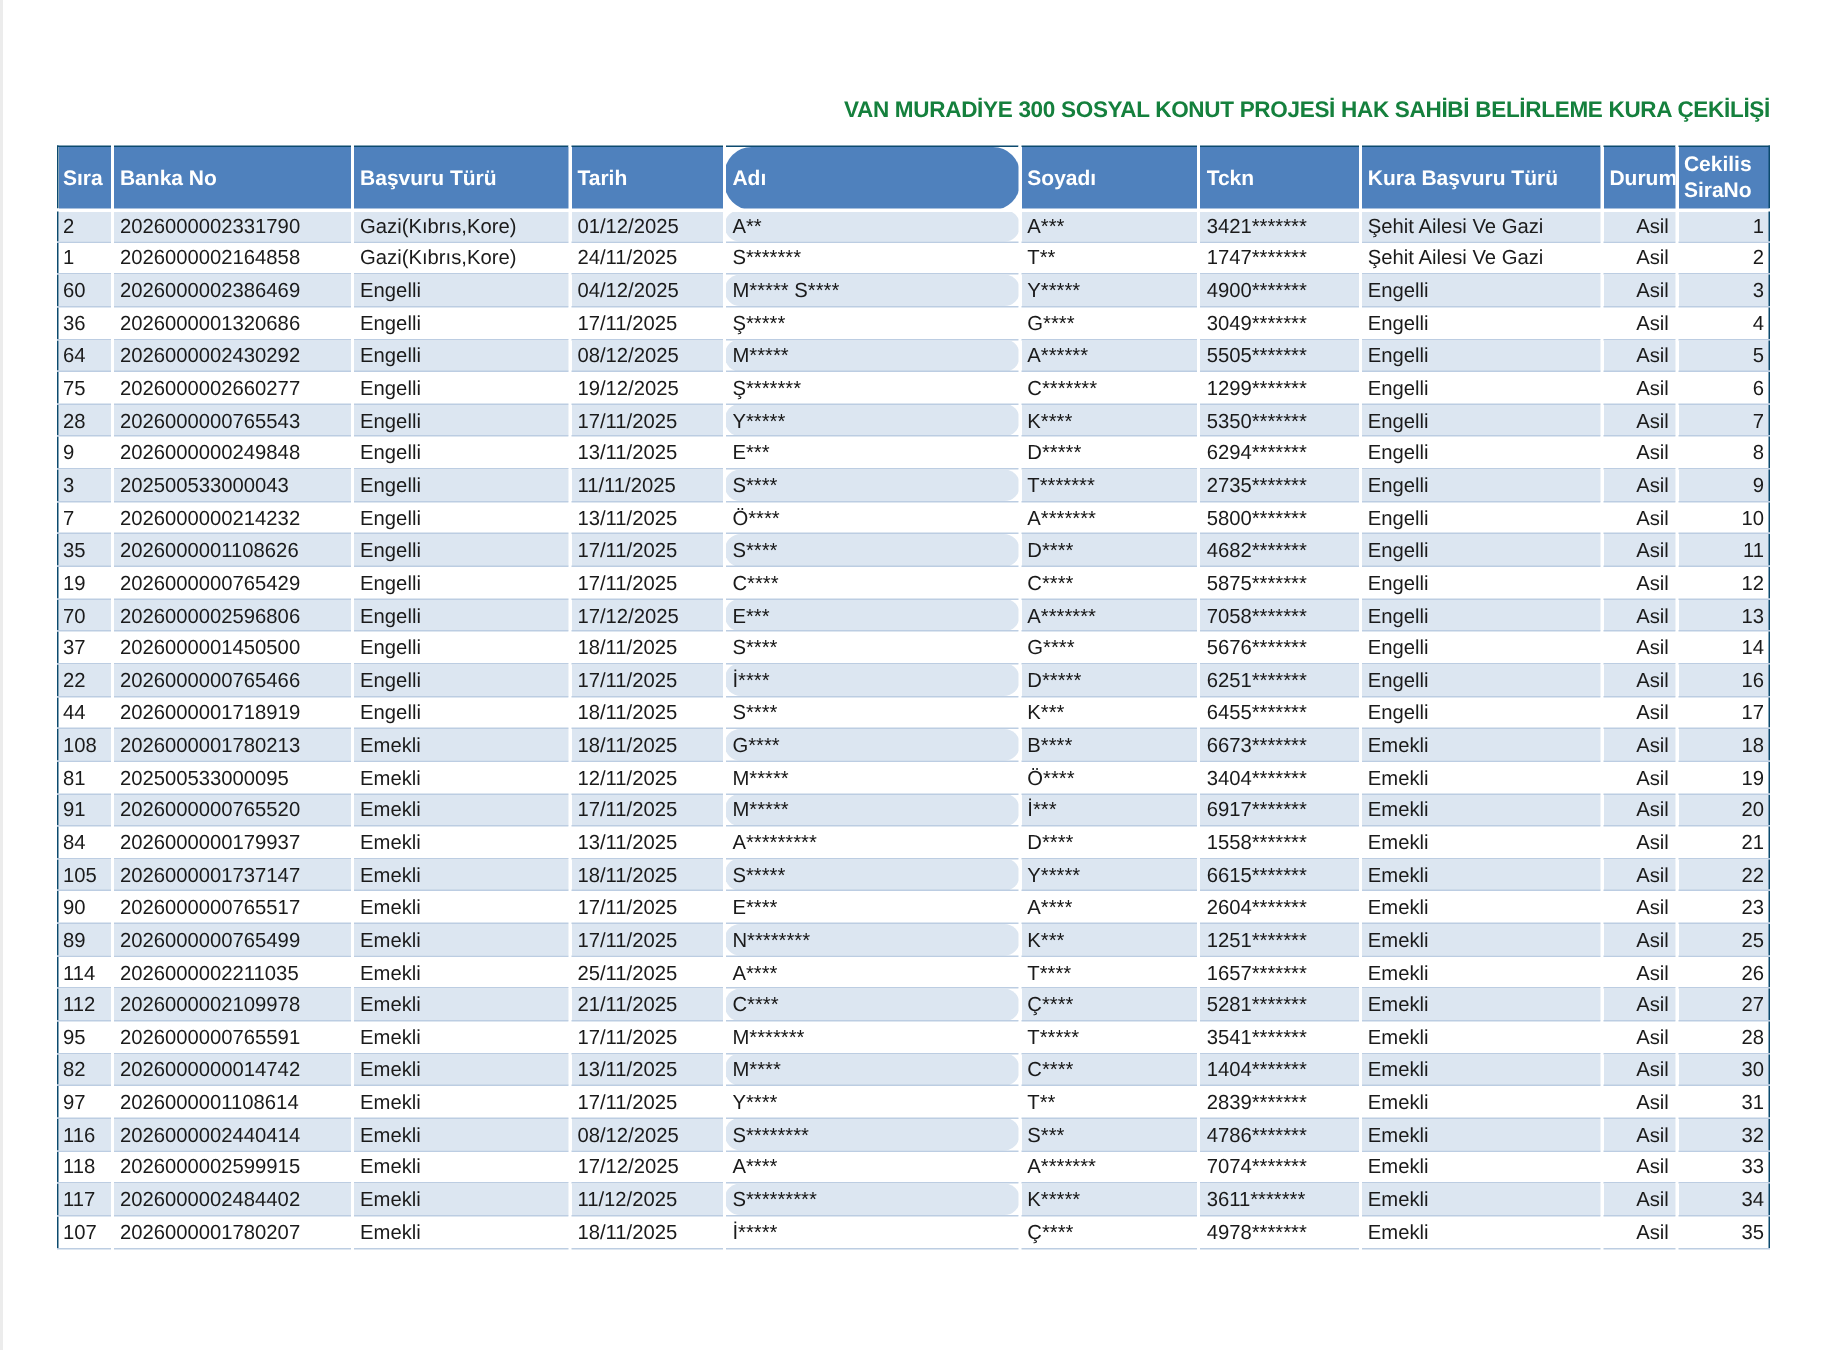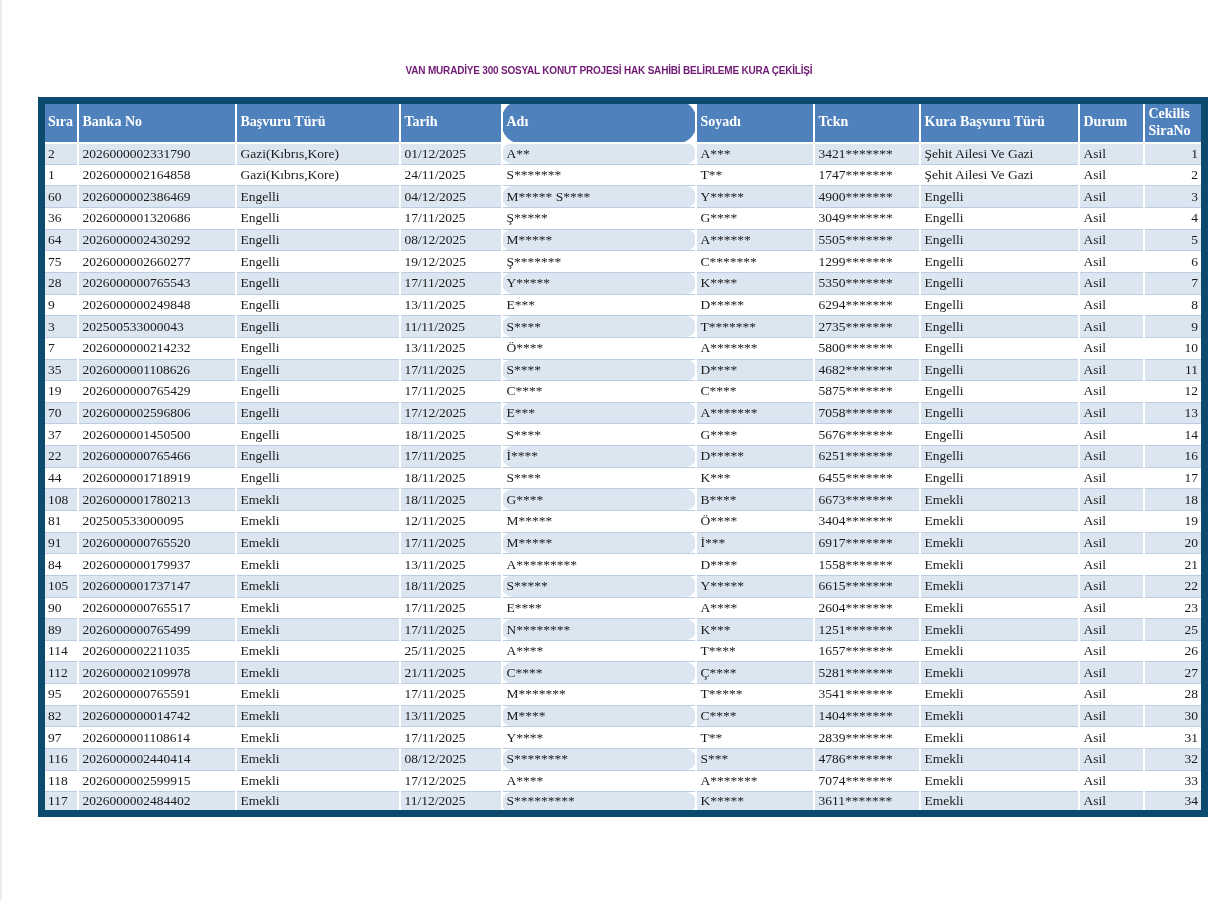--- a/index.html
+++ b/index.html
@@ -21,36 +21,35 @@
     position: absolute;
     left: 0; top: 0;
     width: 2px; height: 100%;
     background: #ececec;
   }
   .title {
     position: absolute;
     top: 65px;
     left: 38px;
     width: 1142px;
-    text-align: center;
-    font-size: 10px;
+    text-align: right;
+    font-size: 15px;
     font-weight: bold;
-    color: #701a75;
+    color: #15803d;
     letter-spacing: -0.2px;
     white-space: nowrap;
   }
   table.kura-table {
     position: absolute;
     left: 38px;
     top: 97px;
     width: 1142px;
     border-collapse: collapse;
     table-layout: fixed;
-    border: 7px solid #0c4a6e;
-    font-family: Liberation Serif, serif;
+    border: 1px solid #0c4a6e;
   }
   thead tr { height: 42px; }
   th {
     background: #4F81BD;
     color: #ffffff;
     font-weight: bold;
     font-size: 14px;
     text-align: left;
     vertical-align: middle;
     padding: 2px 4px;
@@ -69,27 +68,27 @@
     vertical-align: middle;
     white-space: nowrap;
     overflow: hidden;
     border-bottom: 1px solid #BCCDE2;
     background: #ffffff;
   }
   tbody tr:nth-child(odd) td { background: #DCE6F1; }
   
   .c0 { width: 36px;  padding-left: 3px; }
   .c1 { width: 158px; }
-  .c2 { width: 164px; margin-left: 44px; }
+  .c2 { width: 143px; margin-left: 44px; }
   .c3 { width: 102px; }
   .c4 { width: 194px; border-radius: 18px; }
   .c5 { width: 118px; }
   .c6 { width: 106px; }
   .c7 { width: 159px; }
-  .c8 { width: 65px;  }
+  .c8 { width: 49px; text-align: right;  }
   .c9 { width: 61px;  }
   td.c9 { text-align: right; padding-right: 3px; }
 </style>
 </head>
 <body>
 
 <div class="page">
   <div class="page-edge"></div>
 
   <div class="title">VAN MURADİYE 300 SOSYAL KONUT PROJESİ HAK SAHİBİ BELİRLEME KURA ÇEKİLİŞİ</div>
@@ -487,15 +486,27 @@
           <td class="c1">2026000002484402</td>
           <td class="c2">Emekli</td>
           <td class="c3">11/12/2025</td>
           <td class="c4">S*********</td>
           <td class="c5">K*****</td>
           <td class="c6">3611*******</td>
           <td class="c7">Emekli</td>
           <td class="c8">Asil</td>
           <td class="c9">34</td>
         </tr>
+        <tr>
+          <td class="c0">107</td>
+          <td class="c1">2026000001780207</td>
+          <td class="c2">Emekli</td>
+          <td class="c3">18/11/2025</td>
+          <td class="c4">İ*****</td>
+          <td class="c5">Ç****</td>
+          <td class="c6">4978*******</td>
+          <td class="c7">Emekli</td>
+          <td class="c8">Asil</td>
+          <td class="c9">35</td>
+        </tr>
       </tbody>
   </table>
 </div>
 
 </body></html>

